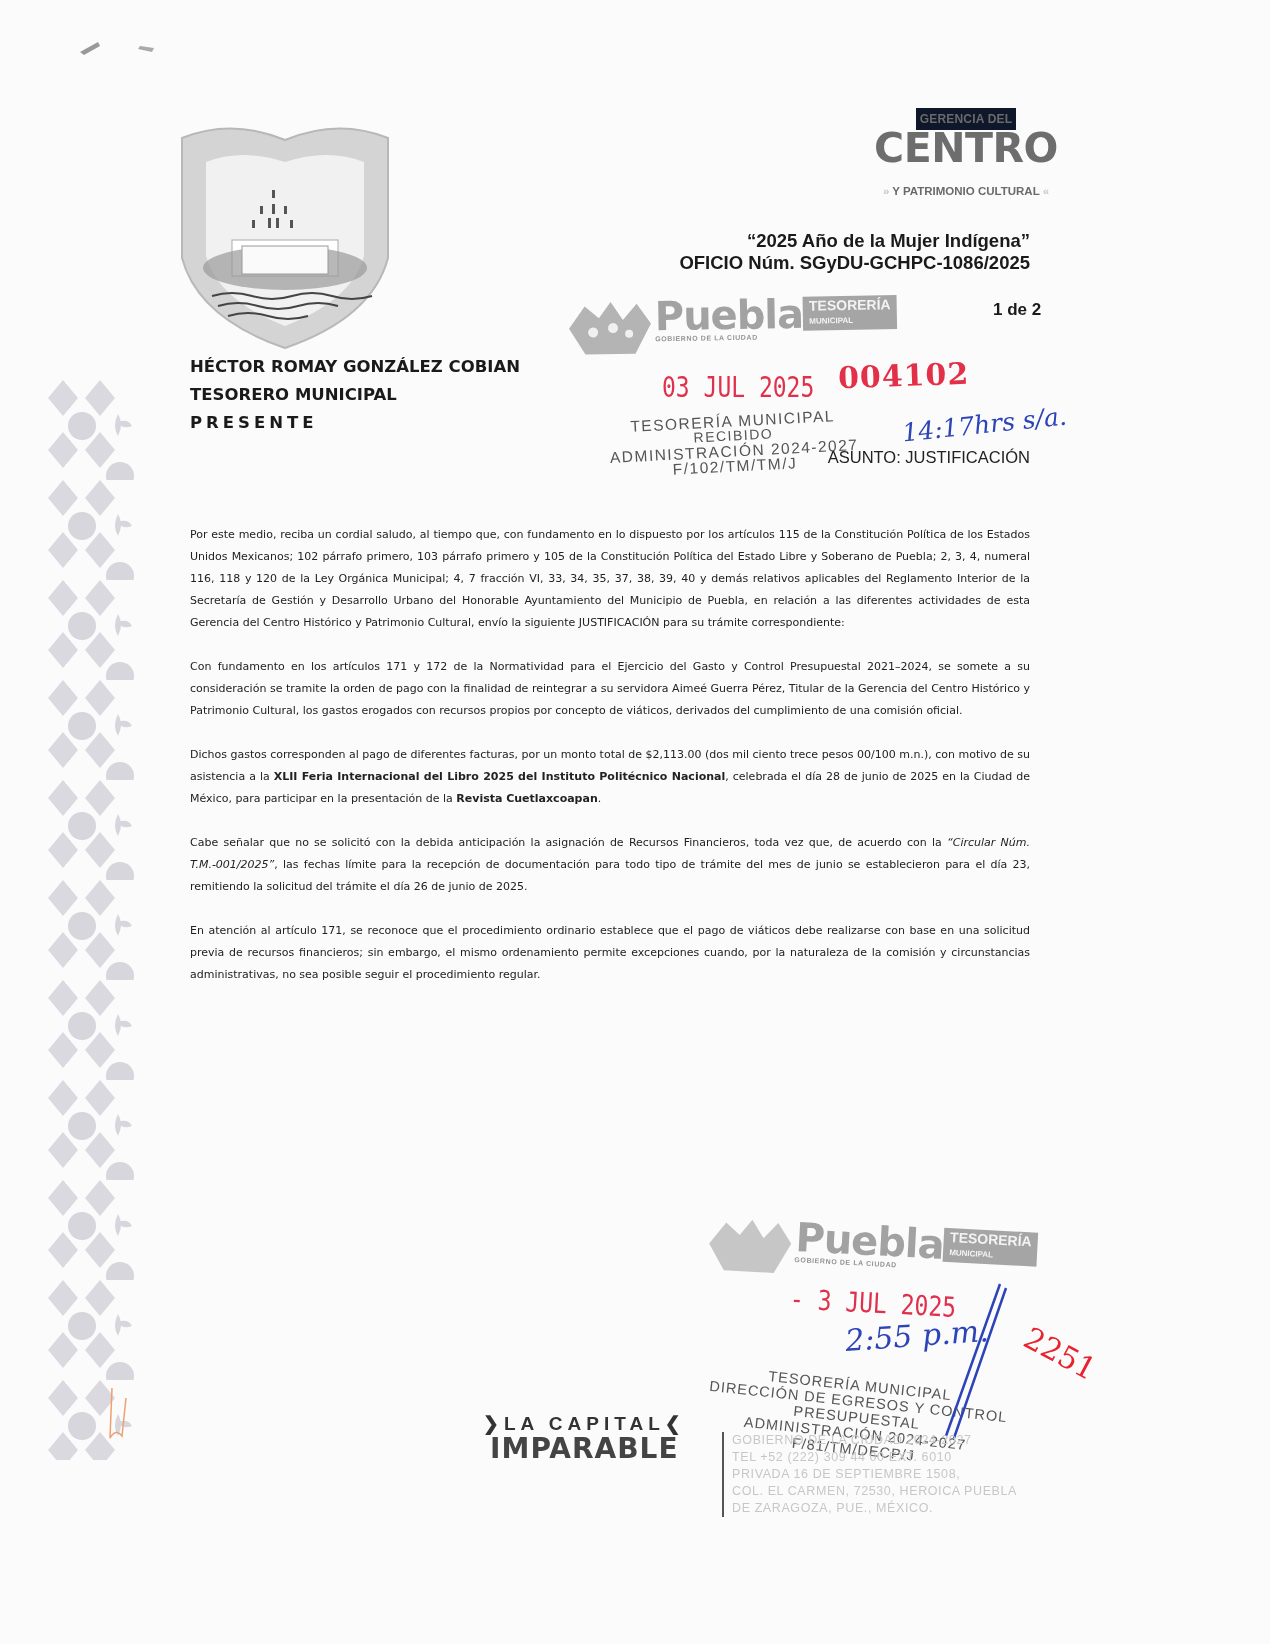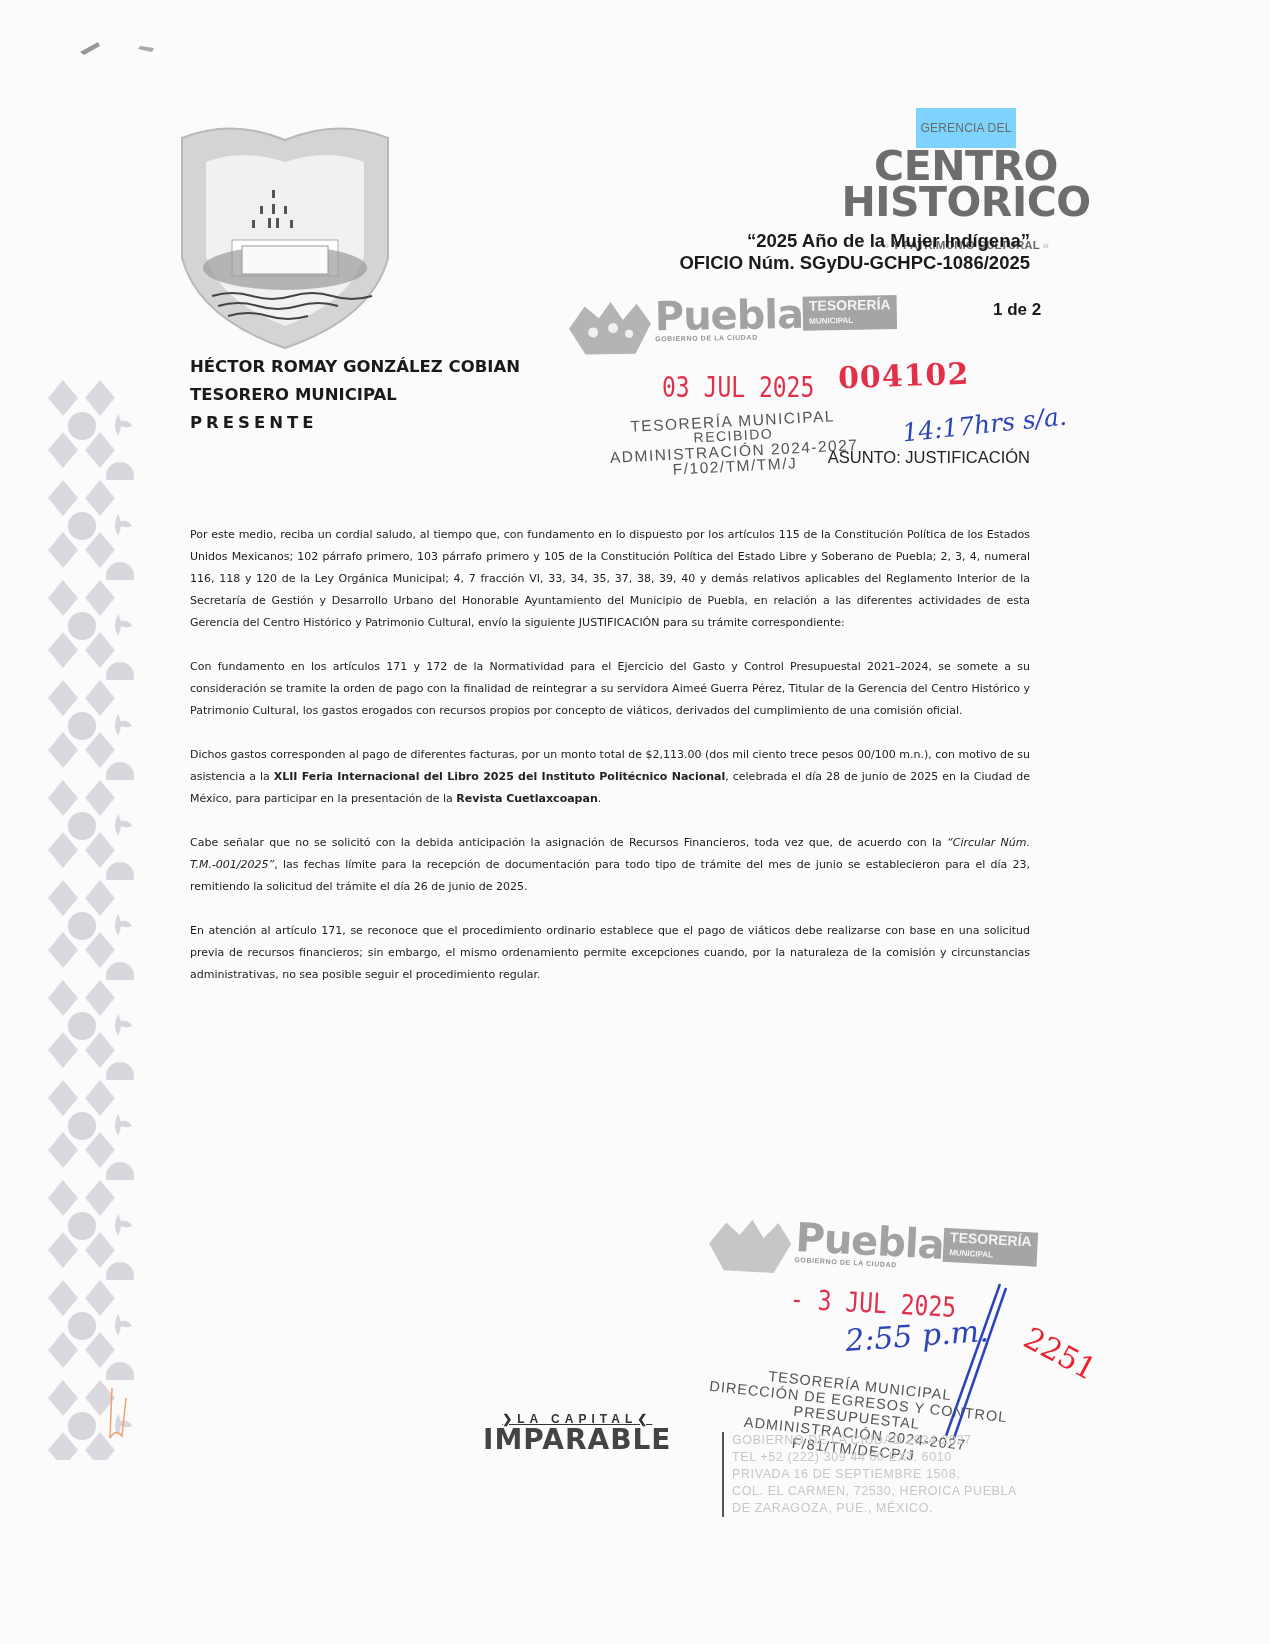--- a/index.html
+++ b/index.html
@@ -5,21 +5,21 @@
   html, body { margin:0; padding:0; }
   body { width:1270px; height:1644px; background:#fbfbfc; position:relative; overflow:hidden;
          font-family:"Liberation Sans", sans-serif; color:#1a1a1a; }
   .abs { position:absolute; }
   
   .pattern { left:38px; top:380px; width:120px; height:1080px; }
   
   .crest { left:172px; top:118px; width:226px; height:232px; }
   
   .gerencia { left:836px; top:108px; width:260px; text-align:center; }
-  .g-small { display:inline-block; background:#7dd3fc; color:#6a6a6a; font-weight:normal; font-size:12px; padding:13px 4px; letter-spacing:0.2px; }
+  .g-small { display:inline-block; background:#0f172a; color:#6a6a6a; font-weight:bold; font-size:12px; padding:4px 4px; letter-spacing:0.2px; }
   .g-big { font-family:"DejaVu Sans", sans-serif; font-weight:bold; font-size:41px; line-height:36px; color:#6d6d6d; letter-spacing:-0.5px; }
   .g-sub { font-weight:bold; font-size:11.5px; color:#6a6a6a; margin-top:19px; }
   .g-sub .chev { color:#c8c8c8; }
   .motto { right:240px; top:228px; font-weight:bold; font-size:18.5px; text-align:right; line-height:26px; }
   .oficio { right:240px; top:250px; }
   .page-no { left:993px; top:300px; font-weight:bold; font-size:17px; }
   
   .addr { left:190px; top:353px; font-family:"DejaVu Sans", sans-serif; font-weight:bold; font-size:16.5px; line-height:28px; }
   .addr .presente { letter-spacing:4px; }
   
@@ -44,21 +44,21 @@
   .body p { margin:0 0 22px 0; }
   .body b { font-weight:bold; }
   .body i { font-style:italic; }
   
   .egresos { left:712px; top:1362px; color:#555; font-size:14.5px; line-height:16px; text-align:center; letter-spacing:1px; transform:rotate(6deg); transform-origin:left top; }
   .hand2 { left:845px; top:1318px; color:#2c44b8; font-family:"DejaVu Serif", serif; font-style:italic; font-size:30px; transform:rotate(-4deg); }
   .hand-red { left:1022px; top:1336px; color:#e8232f; font-family:"DejaVu Serif", serif; font-size:30px; transform:rotate(28deg); }
   .slash { left:940px; top:1280px; width:80px; height:160px; }
   
   .capital { left:483px; top:1412px; text-align:center; }
-  .capital .lc { font-weight:bold; letter-spacing:5px; font-size:12px; color:#333;text-decoration:underline; }
+  .capital .lc { font-weight:bold; letter-spacing:5px; font-size:19px; color:#333; }
   .capital .imp { font-family:"DejaVu Sans", sans-serif; font-weight:bold; font-size:28px; color:#444; line-height:28px; letter-spacing:1px; }
   .contact { left:722px; top:1432px; border-left:2px solid #555; padding-left:8px; color:#c7c7c7; font-size:12.5px; line-height:17px; letter-spacing:0.6px; }
   .orange { left:104px; top:1378px; width:30px; height:70px; }
   .topmark { left:70px; top:30px; width:100px; height:30px; }
 </style>
 </head>
 <body>
 
 <svg class="abs topmark" viewBox="0 0 100 30">
   <path d="M10 22 L28 12 L30 16 L14 25 Z" fill="#999"></path>
@@ -99,21 +99,20 @@
   <g stroke="#444" fill="none" stroke-width="2">
       <path d="M40 178 q20 -6 40 0 t40 0 t40 0 t40 0"></path>
       <path d="M46 188 q20 -6 40 0 t40 0 t40 0"></path>
       <path d="M56 198 q20 -6 40 0 t40 0"></path>
     </g>
 </svg>
 
 <div class="abs gerencia">
   <div class="g-small">GERENCIA DEL</div>
   <div class="g-big">CENTRO</div>
-  <div class="g-big">HISTORICO</div>
   <div class="g-sub"><span class="chev">» </span><span>Y PATRIMONIO CULTURAL</span><span class="chev"> «</span></div>
 </div>
 
 <div class="abs motto">“2025 Año de la Mujer Indígena”</div>
 <div class="abs motto oficio">OFICIO Núm. SGyDU-GCHPC-1086/2025</div>
 <div class="abs page-no">1 de 2</div>
 
 <div class="abs addr">
   <div>HÉCTOR ROMAY GONZÁLEZ COBIAN</div>
   <div>TESORERO MUNICIPAL</div>

